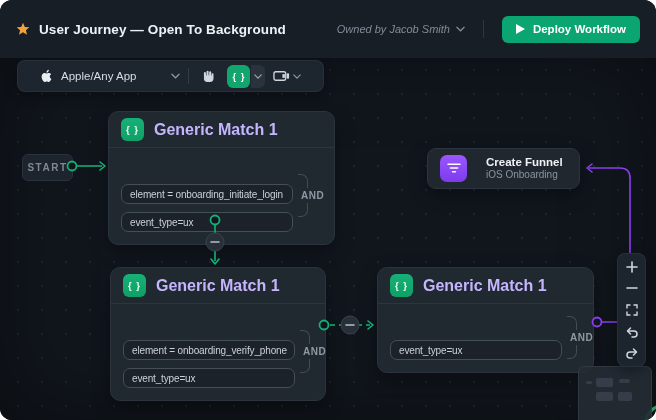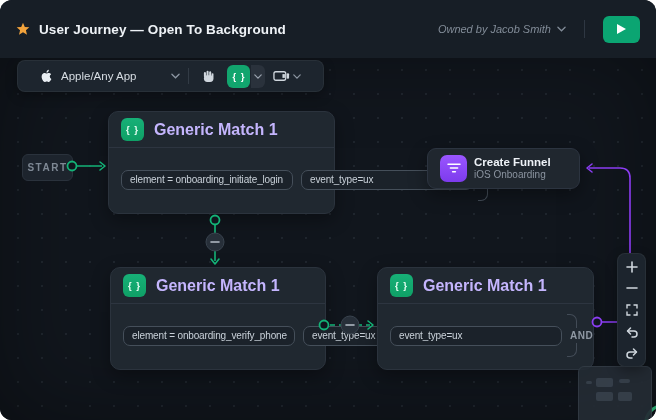--- a/index.html
+++ b/index.html
@@ -31,32 +31,32 @@
   .tool-active{width:23px;height:23px;border-radius:6px;background:#12a56e;color:#fff;display:flex;align-items:center;justify-content:center;font-size:9.5px;font-weight:700;letter-spacing:1px;}
   .tool-chevtab{width:14px;display:flex;align-items:center;justify-content:center;background:#2a323c;border-radius:0 6px 6px 0;margin-left:1px;}
   .cam-wrap{display:flex;align-items:center;gap:3px;cursor:pointer;}
 
   
   .gnode{position:absolute;background:#202830;border:1px solid #2b333d;border-radius:10px;box-shadow:0 6px 18px rgba(0,0,0,.35);z-index:3;box-sizing:border-box;}
   .gnode .nhead{display:flex;align-items:center;gap:10px;height:35px;padding:0 12px;border-bottom:1px solid #2d3540;}
   .braces-badge{width:23px;height:23px;border-radius:6px;background:linear-gradient(180deg,#17b077,#0fa066);color:#eafff5;display:flex;align-items:center;justify-content:center;font-size:9.5px;font-weight:700;letter-spacing:1px;flex:0 0 auto;}
   .ntitle{color:#c4b5fd;font-size:16px;font-weight:700;}
   .nbody{display:flex;align-items:center;padding:10px 8px 12px 12px;}
-  .chips{display:flex;gap:8px;}
+  .chips{display:flex;flex-direction:column;gap:8px;margin-top:26px;}
   .chip{width:172px;height:20px;box-sizing:border-box;background:#1b222a;border:1px solid #454f5a;border-radius:7px;color:#c9d1d9;font-size:10px;letter-spacing:-.15px;display:flex;align-items:center;padding:0 8px;white-space:nowrap;overflow:hidden;}
   .andcol{display:flex;flex-direction:column;align-items:flex-start;margin-left:5px;}
   .brk{width:9px;height:13px;}
   .brk.top{border-top:1.5px solid #424b56;border-right:1.5px solid #424b56;border-radius:0 7px 0 0;}
   .brk.bot{border-bottom:1.5px solid #424b56;border-right:1.5px solid #424b56;border-radius:0 0 7px 0;align-self:flex-start;}
   .andlbl{color:#8f98a3;font-size:10px;font-weight:700;letter-spacing:.5px;margin:2px 0 2px 3px;}
   .brkwrap{display:flex;flex-direction:column;align-items:flex-end;}
 
   .start-node{position:absolute;left:22px;top:106px;width:49px;height:25px;background:#1d242d;border:1px solid #2a323c;border-radius:6px;display:flex;align-items:center;justify-content:center;color:#7e8894;font-size:10px;font-weight:700;letter-spacing:1.5px;z-index:3;}
 
-  .funnel-node{position:absolute;left:427px;top:100px;width:153px;height:41px;background:#20272f;border:1px solid #2c3440;border-radius:9px;display:flex;align-items:center;gap:7px;padding:0 12px;box-sizing:border-box;z-index:3;box-shadow:0 6px 18px rgba(0,0,0,.35);}
+  .funnel-node{position:absolute;left:427px;top:100px;width:153px;height:41px;background:#20272f;border:1px solid #2c3440;border-radius:9px;display:flex;align-items:center;gap:19px;padding:0 12px;box-sizing:border-box;z-index:3;box-shadow:0 6px 18px rgba(0,0,0,.35);}
   .funnel-badge{width:27px;height:27px;border-radius:7px;background:linear-gradient(180deg,#9a56ff,#7d3bed);display:flex;align-items:center;justify-content:center;flex:0 0 auto;}
   .fn-title{color:#eef2f7;font-size:11.5px;font-weight:700;line-height:13px;}
   .fn-sub{color:#8b94a0;font-size:10px;line-height:12px;}
 
   
   .wires{position:absolute;left:0;top:0;width:656px;height:372px;z-index:4;pointer-events:none;}
 
   
   .rpanel{position:absolute;left:617px;top:205px;width:27px;height:112px;background:#1c242d;border:1px solid rgba(255,255,255,.05);border-radius:8px;display:flex;flex-direction:column;align-items:center;justify-content:space-evenly;z-index:6;box-shadow:0 4px 12px rgba(0,0,0,.3);}
   .rp-btn{width:18px;height:18px;display:flex;align-items:center;justify-content:center;cursor:pointer;}
@@ -82,20 +82,21 @@
         <span>Owned by Jacob Smith</span>
         <svg width="9" height="6" viewBox="0 0 10 6">
           <polyline points="1,1 5,5 9,1" fill="none" stroke="#828c98" stroke-width="1.4" stroke-linecap="round"></polyline>
         </svg>
       </div>
       <div class="vdiv"></div>
       <button class="deploy-btn">
         <svg width="9" height="10" viewBox="0 0 9 10">
           <polygon points="0,0 9,5 0,10" fill="#ffffff"></polygon>
         </svg>
+        <span>Deploy Workflow</span>
       </button>
     </div>
   </div>
 
   <div class="canvas">
 
     <div class="corner-glow"></div>
 
     <div class="app-toolbar">
       <div class="app-select">

